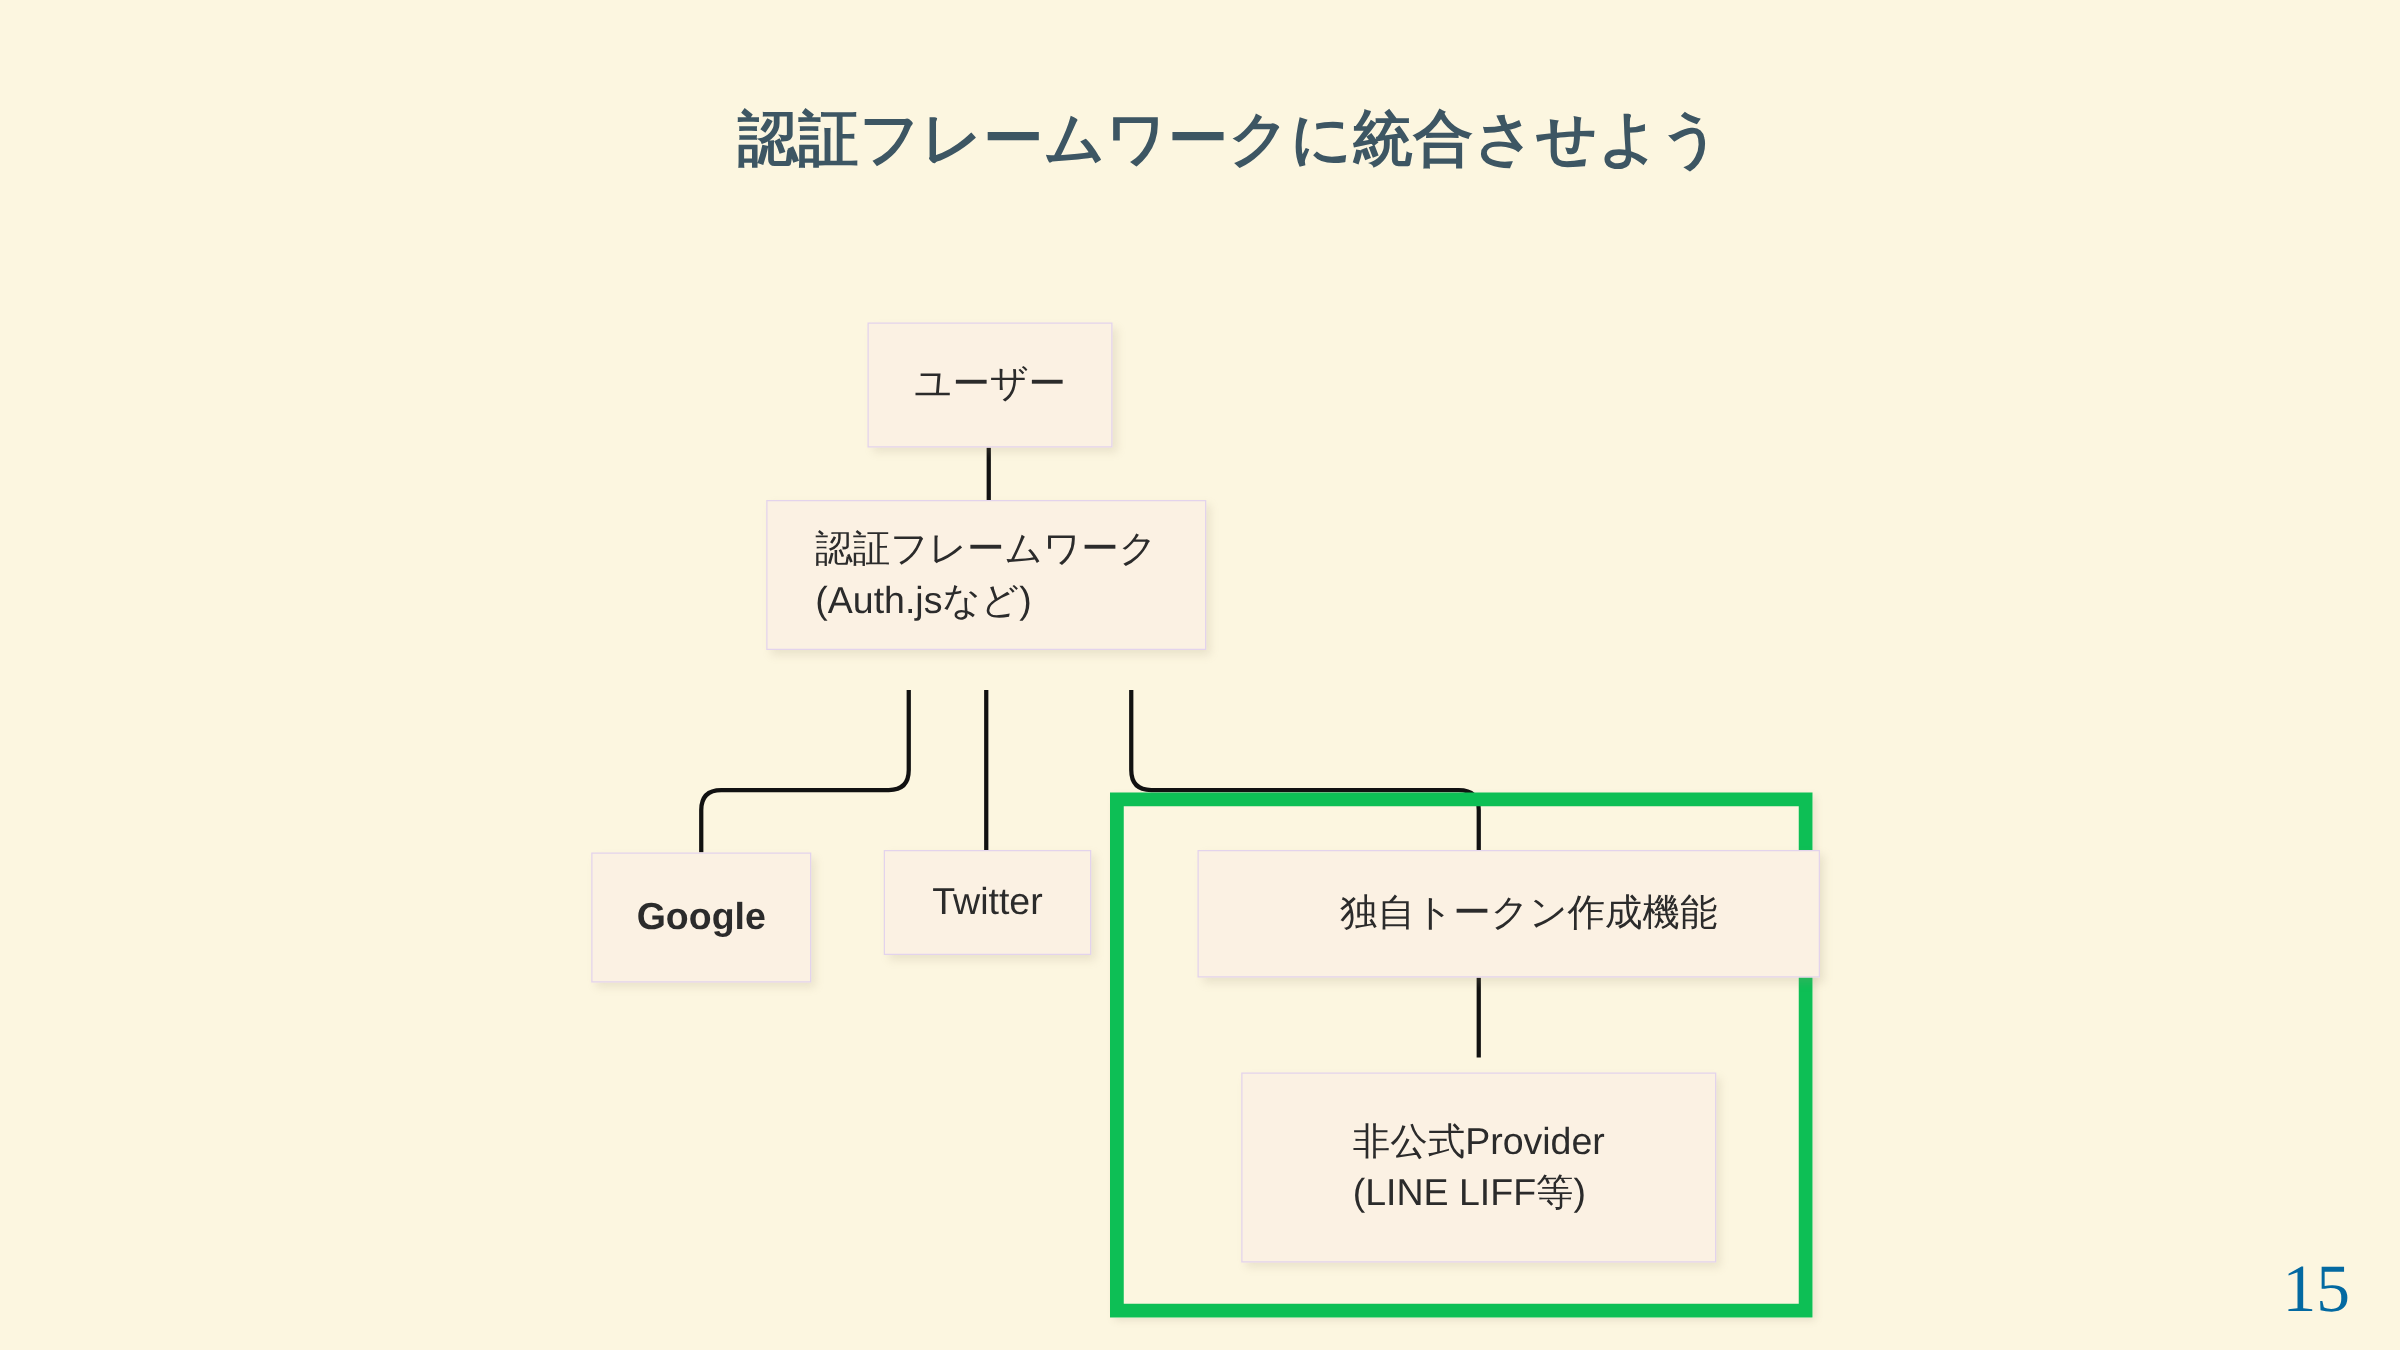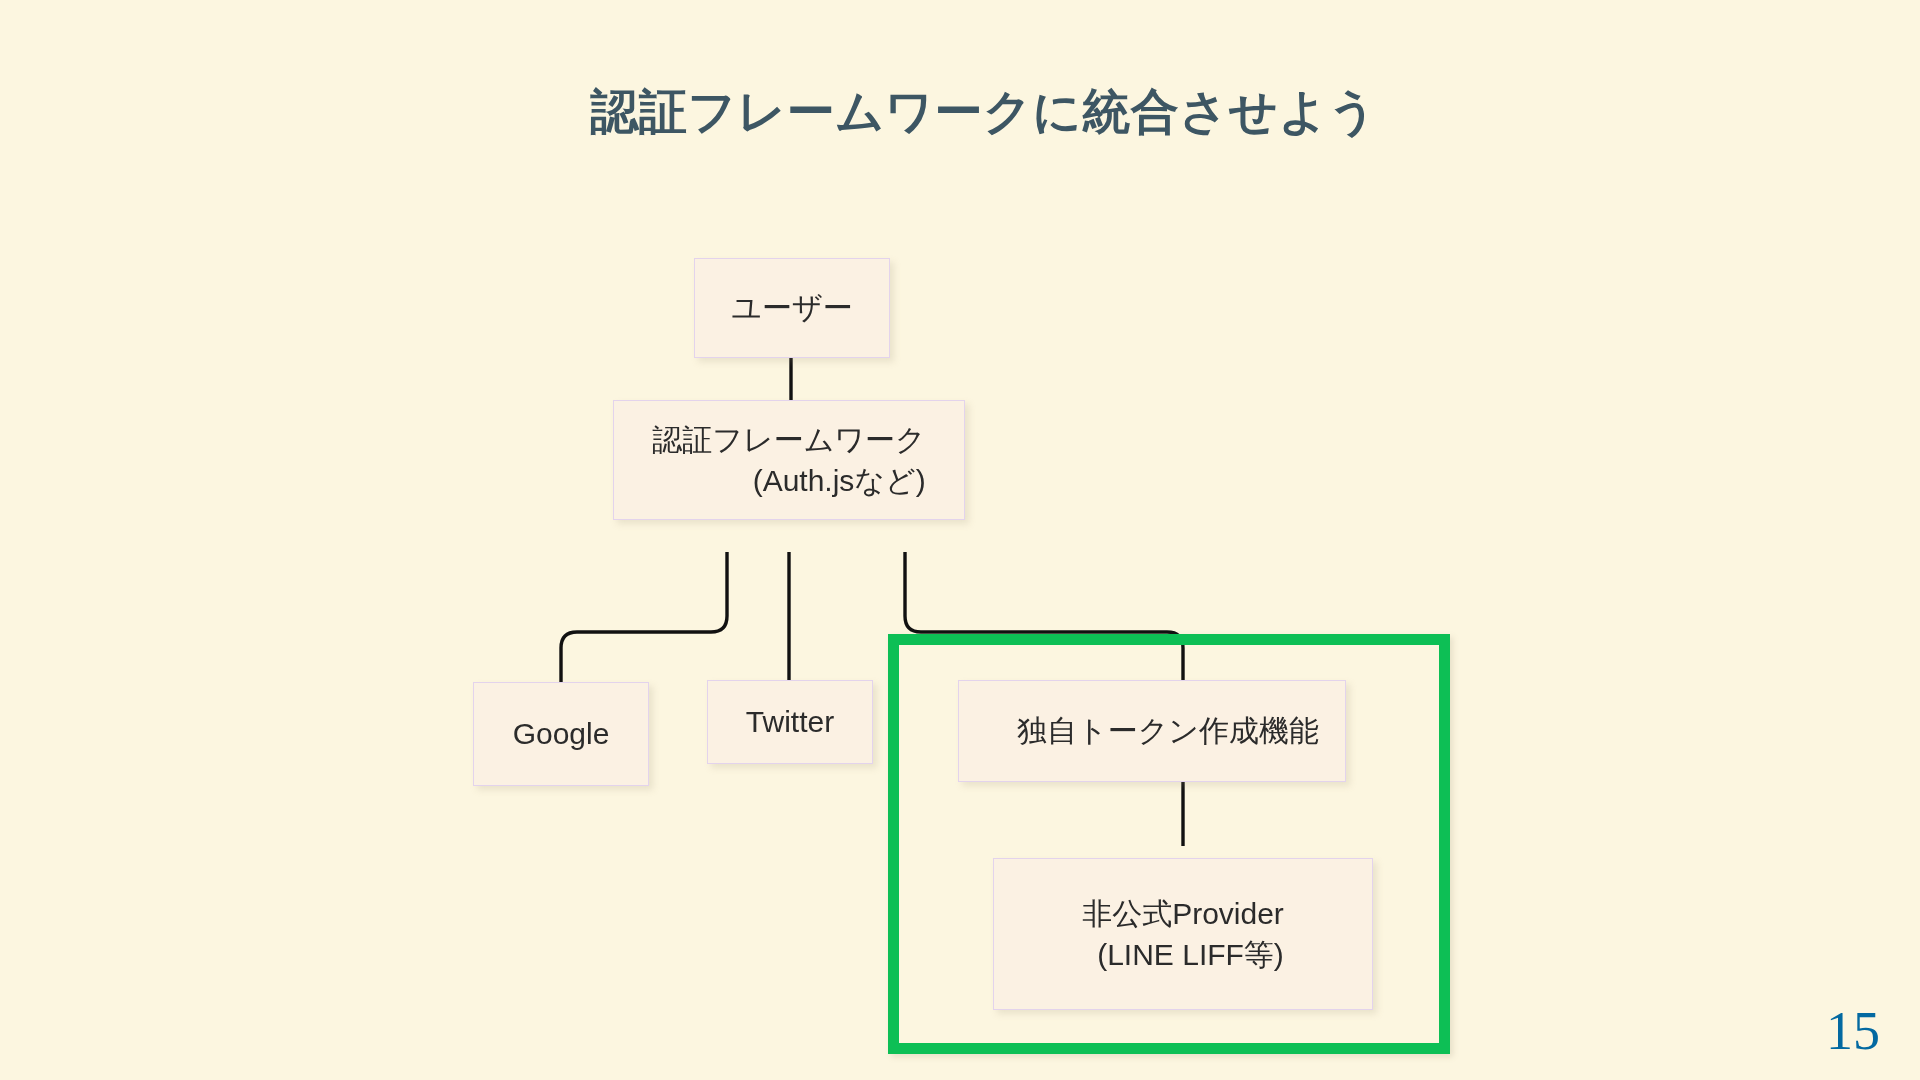--- a/index.html
+++ b/index.html
@@ -74,33 +74,33 @@
   
   .node {
     position: absolute;
     box-sizing: border-box;
     background: #fbf1e3;
     border: 1.5px solid #e3d3ec;
     box-shadow: 4px 4px 7px rgba(160,150,120,0.20);
     display: flex;
     align-items: center;
     justify-content: center;
-    text-align: right;
+    text-align: left;
     color: #2b2b2b;
     font-size: 30px;
     line-height: 1.38;
     font-family: "Liberation Sans", "DejaVu Sans", sans-serif;
     white-space: pre-line;
   }
 
   #node-user        { left: 694px;  top: 258px;  width: 196px; height: 100px; }
   #node-framework   { left: 613px;  top: 400px;  width: 352px; height: 120px; }
-  #node-google      { left: 473px;  top: 682px;  width: 176px; height: 104px; }
+  #node-google      { left: 473px;  top: 682px;  width: 176px; height: 104px; font-weight: bold; }
   #node-twitter     { left: 707px;  top: 680px;  width: 166px; height: 84px; }
-  #node-token       { left: 958px;  top: 680px;  width: 388px; height: 102px; padding-left: 32px; }
+  #node-token       { left: 958px;  top: 680px;  width: 498px; height: 102px; padding-left: 32px; }
   #node-provider    { left: 993px;  top: 846px;  width: 380px; height: 152px; margin-top: 12px; }
 
   
   #page-number {
     position: absolute;
     right: 40px;
     bottom: 18px;
     font-size: 54px;
     color: #0369a1;
     font-family: "Liberation Serif", serif;

